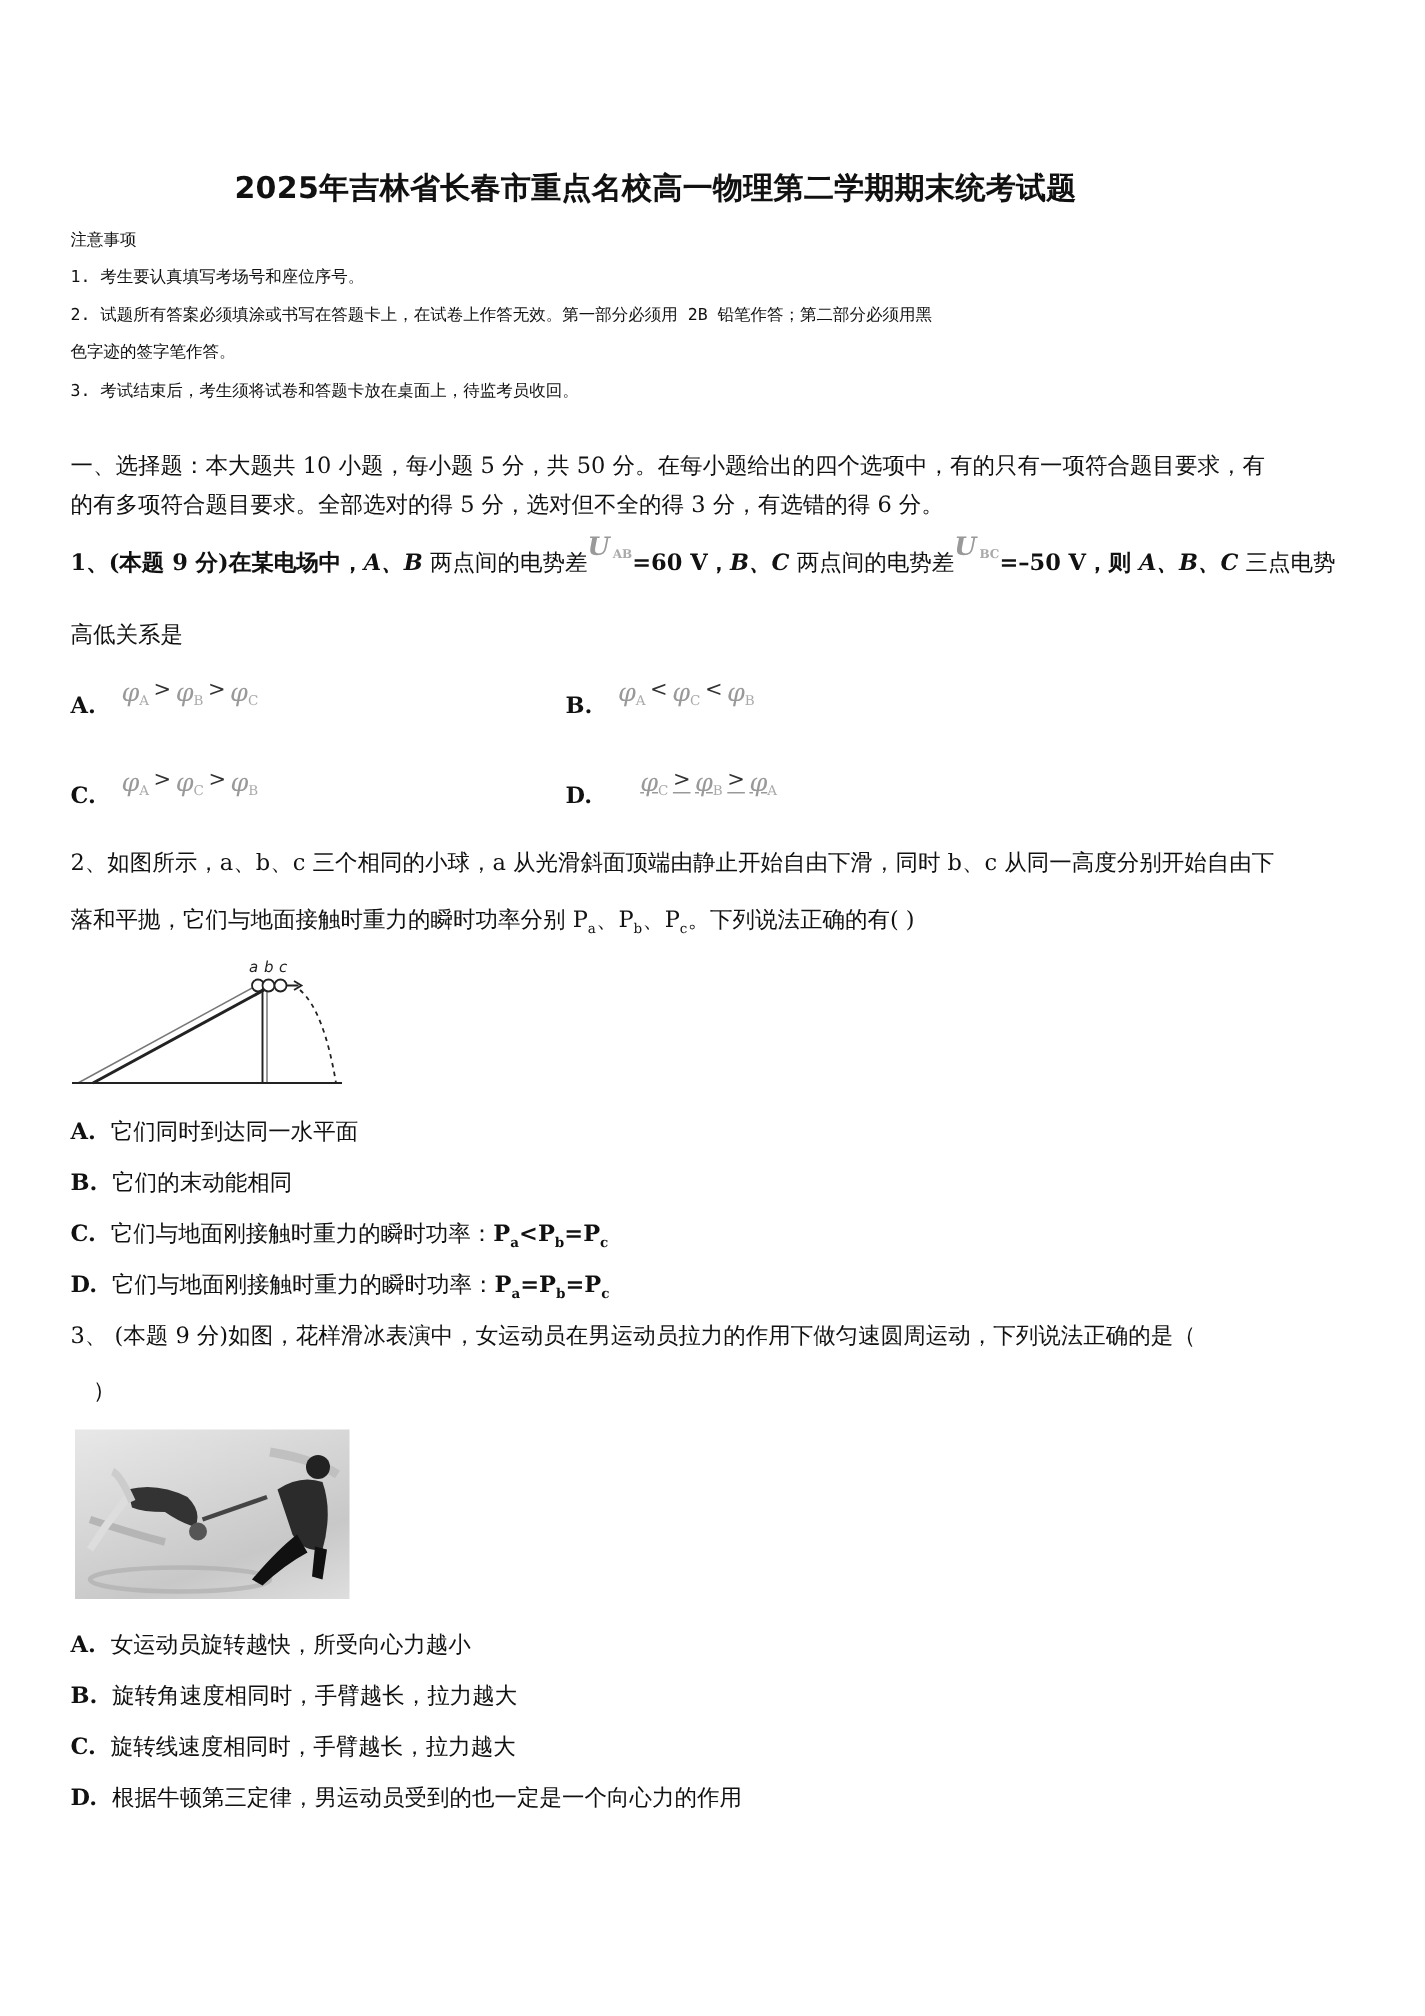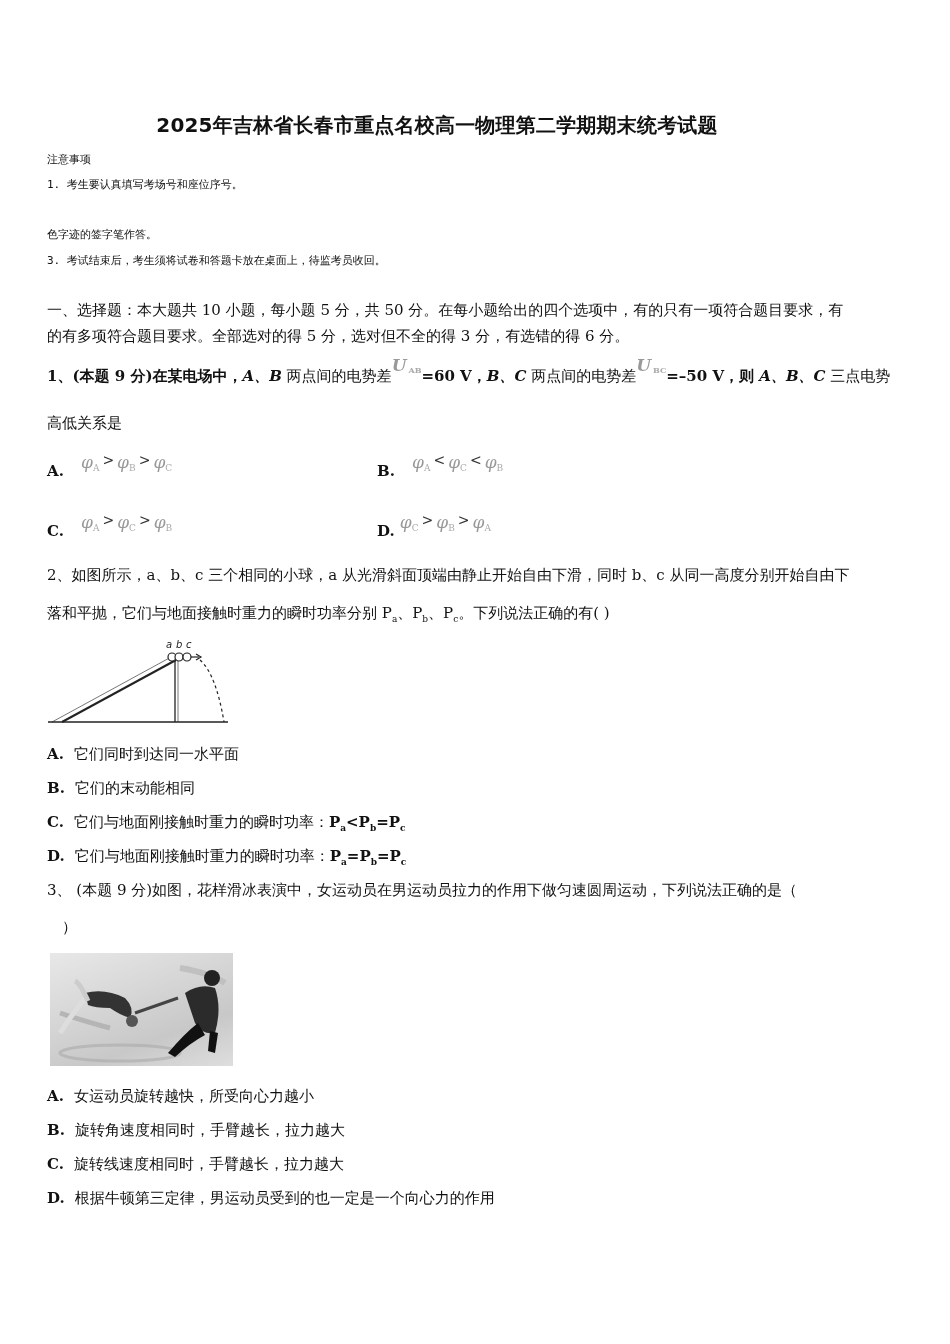--- a/index.html
+++ b/index.html
@@ -41,20 +41,21 @@
   </style>
 </head>
 <body>
 
 <div class="page">
 
   <div class="abs title">2025年吉林省长春市重点名校高一物理第二学期期末统考试题</div>
 
   <div class="abs notice" style="top:152px;">注意事项</div>
   <div class="abs notice" style="top:177px;">1. 考生要认真填写考场号和座位序号。</div>
+  <div class="abs notice" style="top:202px;">2. 试题所有答案必须填涂或书写在答题卡上，在试卷上作答无效。第一部分必须用 2B 铅笔作答；第二部分必须用黑</div>
   <div class="abs notice" style="top:227px;">色字迹的签字笔作答。</div>
   <div class="abs notice" style="top:253px;">3. 考试结束后，考生须将试卷和答题卡放在桌面上，待监考员收回。</div>
 
   <div class="abs txt" style="top:301px;">一、选择题：本大题共 10 小题，每小题 5 分，共 50 分。在每小题给出的四个选项中，有的只有一项符合题目要求，有</div>
   <div class="abs txt" style="top:327px;">的有多项符合题目要求。全部选对的得 5 分，选对但不全的得 3 分，有选错的得 6 分。</div>
 
   <div class="abs txt bold" style="top:365px;">
     <span>1、(本题 9 分)在某电场中，</span><span class="it">A、B</span><span style="font-weight:normal"> 两点间的电势差</span><span class="ulabel"><span>U</span><sub>AB</sub></span><span>=60 V，</span><span class="it">B、C</span><span style="font-weight:normal"> 两点间的电势差</span><span class="ulabel"><span>U</span><sub>BC</sub></span><span>=–50 V，则 </span><span class="it">A、B、C</span><span style="font-weight:normal"> 三点电势</span>
   </div>
   <div class="abs txt" style="top:414px;">高低关系是</div>
@@ -66,21 +67,21 @@
   <div class="abs" style="left:377px; top:452px;">
     <span class="optlabel" style="position:relative; top:8px;">B.</span>
     <span class="math" style="margin-left:12px;"><span>φ</span><sub>A</sub><span class="op">&lt;</span><span>φ</span><sub>C</sub><span class="op">&lt;</span><span>φ</span><sub>B</sub></span>
   </div>
   <div class="abs" style="left:47px; top:512px;">
     <span class="optlabel" style="position:relative; top:8px;">C.</span>
     <span class="math" style="margin-left:12px;"><span>φ</span><sub>A</sub><span class="op">&gt;</span><span>φ</span><sub>C</sub><span class="op">&gt;</span><span>φ</span><sub>B</sub></span>
   </div>
   <div class="abs" style="left:377px; top:512px;">
     <span class="optlabel" style="position:relative; top:8px;">D.</span>
-    <span class="math" style="margin-left:0;"><span>φ</span><sub>C</sub><span class="op">&gt;</span><span>φ</span><sub>B</sub><span class="op">&gt;</span><span>φ</span><sub>A</sub></span>
+    <span class="math" style="margin-left:27px;text-decoration:underline;"><span>φ</span><sub>C</sub><span class="op">&gt;</span><span>φ</span><sub>B</sub><span class="op">&gt;</span><span>φ</span><sub>A</sub></span>
   </div>
 
   <div class="abs txt" style="top:566px;">2、如图所示，a、b、c 三个相同的小球，a 从光滑斜面顶端由静止开始自由下滑，同时 b、c 从同一高度分别开始自由下</div>
   <div class="abs txt" style="top:604px;">
     <span>落和平抛，它们与地面接触时重力的瞬时功率分别 P</span><sub style="font-size:9px">a</sub><span>、</span><span>P</span><sub style="font-size:9px">b</sub><span>、</span><span>P</span><sub style="font-size:9px">c</sub><span>。下列说法正确的有(    )</span>
   </div>
 
   <svg style="left:48px; top:634px;" width="185" height="92" viewBox="0 0 185 92">
     <text x="118" y="14" font-family="DejaVu Sans, sans-serif" font-style="italic" font-size="10" fill="#222">a</text>
     <text x="128" y="14" font-family="DejaVu Sans, sans-serif" font-style="italic" font-size="10" fill="#222">b</text>

